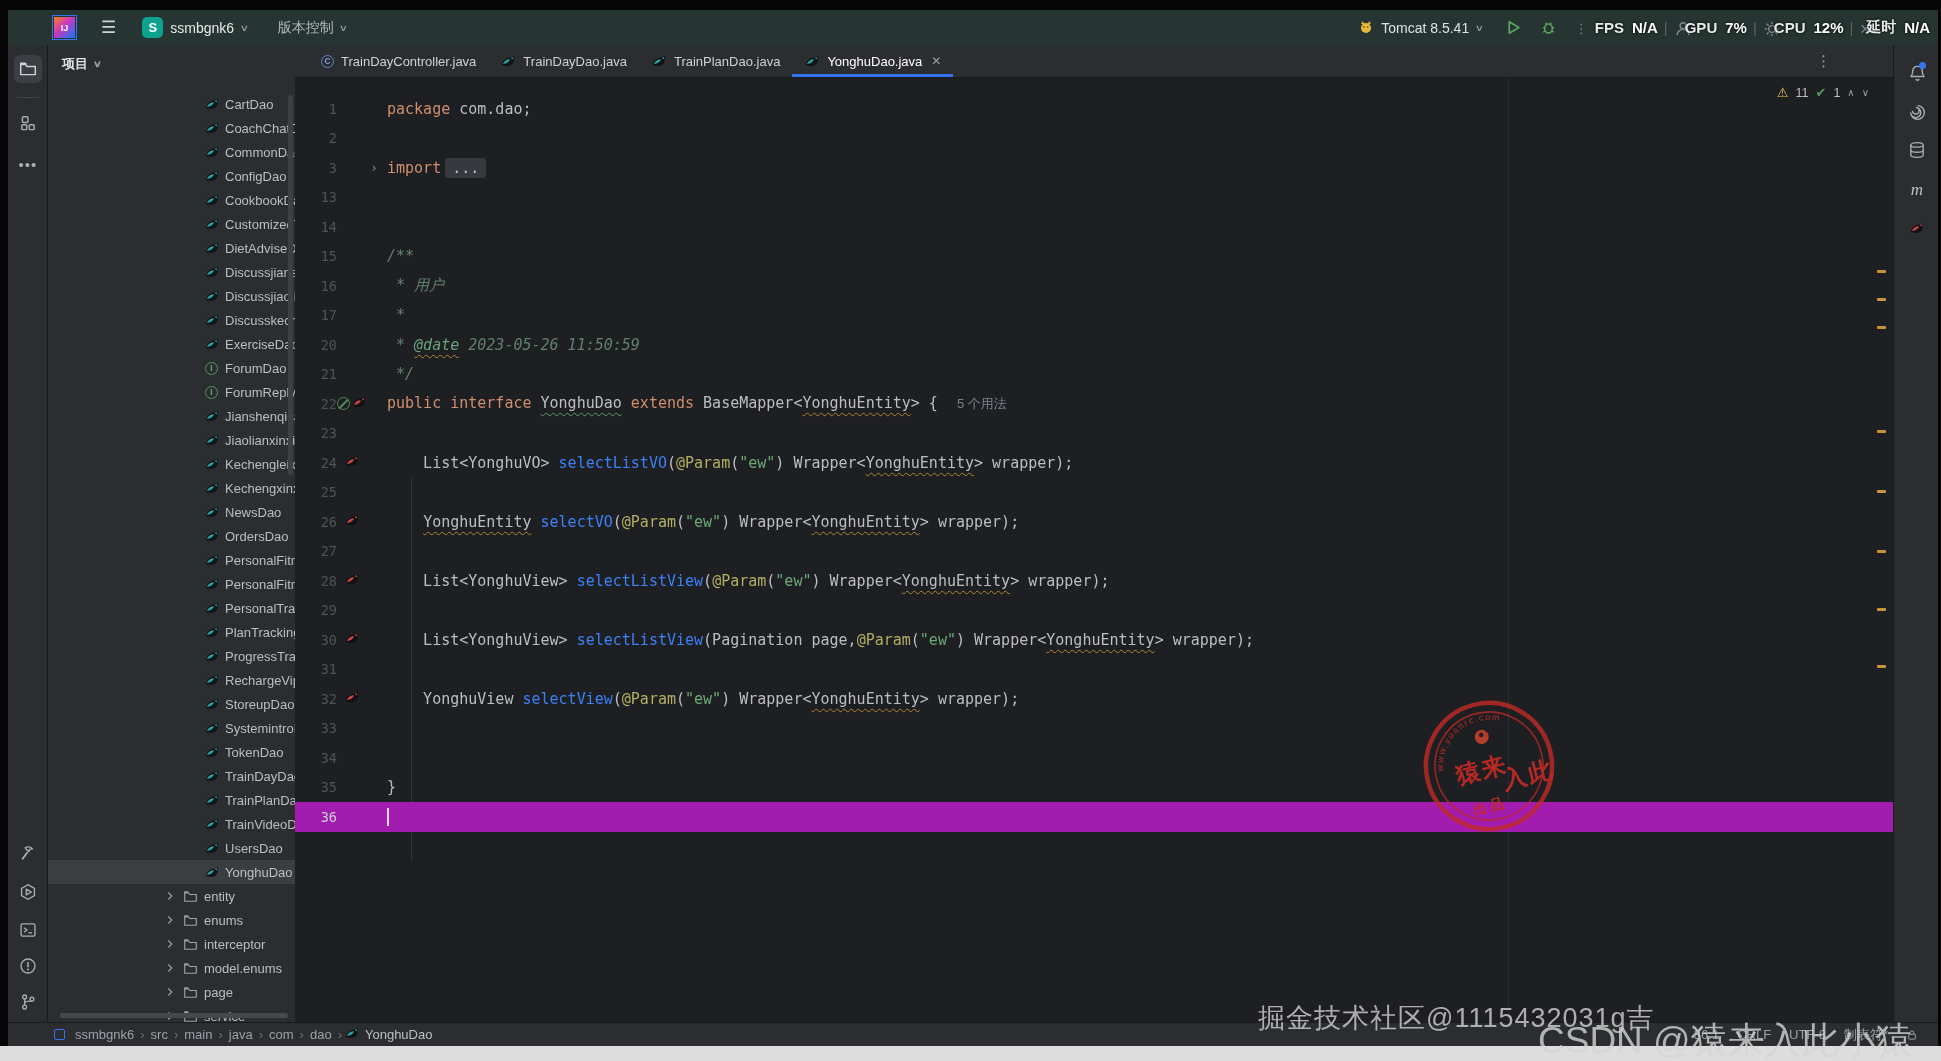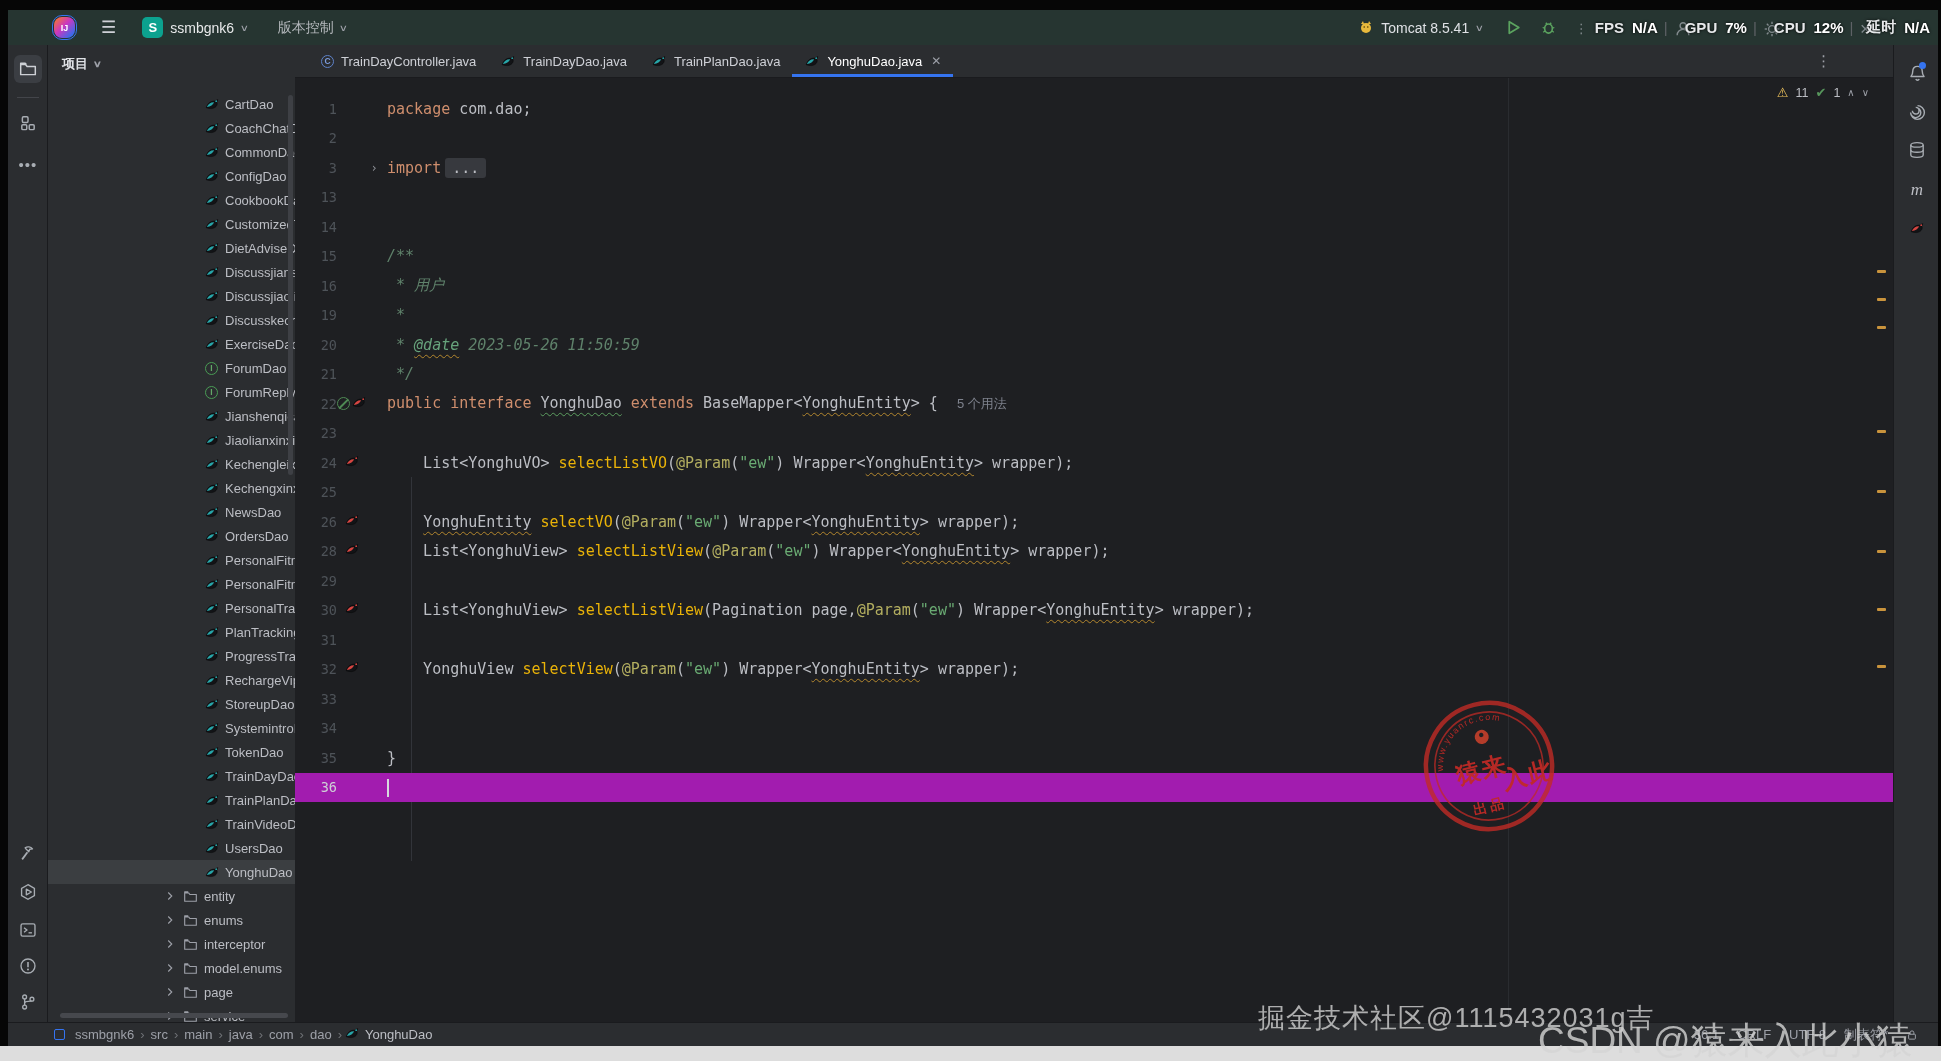--- a/index.html
+++ b/index.html
@@ -6,21 +6,21 @@
   html,body { background:#060606; }
   #screen { position:relative; width:1941px; height:1061px; overflow:hidden;
             font-family:"Liberation Sans",sans-serif; background:#060606; }
   #window { position:absolute; left:8px; top:10px; width:1930px; height:1036px;
             background:#1E1F22; overflow:hidden; }
 
   
   .titlebar { position:absolute; left:0; top:0; width:1930px; height:35px;
               background:#263531; display:flex; align-items:center; color:#DFE1E5; }
   .tb-left { display:flex; align-items:center; gap:14px; margin-left:46px; }
-  .app-logo { width:21px; height:21px; border-radius:8px; outline:1px solid #3574F0; outline-offset:1px;
+  .app-logo { width:21px; height:21px; border-radius:0; outline:1px solid #3574F0; outline-offset:1px;
               background:linear-gradient(135deg,#FC801D 0%,#CB37C0 45%,#087CFA 100%);
               color:#fff; font-size:9px; font-weight:bold; display:flex; align-items:center; justify-content:center;text-align:right; }
   .hamburger { color:#CED0D6; font-size:17px; margin-left:12px; cursor:default; }
   .proj-chip { display:flex; align-items:center; gap:7px; margin-left:12px; }
   .proj-icon { width:21px; height:21px; border-radius:5px; background:#0CA28F; color:#fff;
                font-weight:bold; font-size:13px; display:flex; align-items:center; justify-content:center; }
   .proj-name { font-size:14px; color:#E8E9EA; }
   .chev { color:#9DA0A8; font-size:9px; transform:scaleX(1.4); }
   .vcs { color:#B4B8BC; font-size:14px; margin-left:16px; display:flex; gap:6px; align-items:center; }
   .tb-right { margin-left:auto; display:flex; align-items:center; gap:12px; margin-right:8px; }
@@ -82,21 +82,21 @@
   .foldc { flex:none; width:14px; color:#8C8F95; font-size:12px; text-align:center; }
   .codetxt { white-space:pre; font-size:15px; padding-left:6px; color:#BCBEC4; }
   .caret { display:inline-block; width:2px; height:18px; background:#D6D8DD; vertical-align:middle; }
 
   .tok-kw  { color:#CF8E6D; }
   .tok-pl  { color:#BCBEC4; }
   .tok-doc { color:#5F826B; font-style:italic; }
   .tok-tag { color:#67A37C; font-style:italic;
              text-decoration-line:underline; text-decoration-style:wavy; text-decoration-color:#B3872E;
              text-decoration-thickness:1px; text-underline-offset:4px; }
-  .tok-m   { color:#eab308; }
+  .tok-m   { color:#3b82f6; }
   .tok-ann { color:#B3AE60; }
   .tok-str { color:#6AAB73; }
   .tok-ent { color:#BCBEC4; text-decoration-line:underline; text-decoration-style:wavy;
              text-decoration-color:#B3872E; text-decoration-thickness:1px; text-underline-offset:4px;margin-top:48px; }
   .tok-decl{ color:#BCBEC4; text-decoration-line:underline; text-decoration-style:wavy;
              text-decoration-color:#5C9E60; text-decoration-thickness:1px; text-underline-offset:4px; }
   .tok-fold{ background:#37393E; color:#BCBEC4; border-radius:3px; padding:1px 7px; margin-left:4px; }
   .tok-hint{ color:#7E828D; font-size:13px; margin-left:10px; font-family:"Liberation Sans",sans-serif; }
 
   .impl-ico { width:13px; height:13px; border-radius:50%; border:1.6px solid #4F8A54; position:relative; }
@@ -766,21 +766,21 @@
      <span class="foldc"></span>
      <span class="codetxt"><span class="tok-doc">/**</span></span>
    </div>
             <div class="code-line">
      <span class="ln">16</span>
      <span class="gut"></span>
      <span class="foldc"></span>
      <span class="codetxt"><span class="tok-doc"> * 用户</span></span>
    </div>
             <div class="code-line">
-     <span class="ln">19</span>
+     <span class="ln">17</span>
      <span class="gut"></span>
      <span class="foldc"></span>
      <span class="codetxt"><span class="tok-doc"> *</span></span>
    </div>
             <div class="code-line">
      <span class="ln">20</span>
      <span class="gut"></span>
      <span class="foldc"></span>
      <span class="codetxt"><span class="tok-doc"> * </span><span class="tok-tag">@date</span><span class="tok-doc"> 2023-05-26 11:50:59</span></span>
    </div>
@@ -831,20 +831,26 @@
      <span class="ln">26</span>
      <span class="gut">
                 <span><svg width="16" height="16" viewBox="0 0 16 16">
     <path d="M2.2 11.8 C3.4 7.2 6.8 4.8 10.6 5.1 L13.8 3.6 12.9 6.3 C14.2 8.9 11.6 12.4 7.4 12.6 C5.5 12.7 3.6 12.4 2.2 11.8 Z" fill="#121316" stroke="#000" stroke-width="0.4"></path>
     <path d="M2.8 11.1 C6.6 10.5 9.1 9 10.1 6.3 C7.1 6 4.4 7.9 2.8 11.1 Z" fill="#D64541"></path>
     <circle cx="12.2" cy="5.2" r="0.9" fill="#D64541"></circle>
   </svg></span>
               </span>
      <span class="foldc"></span>
      <span class="codetxt"><span class="tok-pl">    </span><span class="tok-ent">YonghuEntity</span><span class="tok-pl"> </span><span class="tok-m">selectVO</span><span class="tok-pl">(</span><span class="tok-ann">@Param</span><span class="tok-pl">(</span><span class="tok-str">"ew"</span><span class="tok-pl">) Wrapper&lt;</span><span class="tok-ent">YonghuEntity</span><span class="tok-pl">&gt; wrapper);</span></span>
+   </div>
+            <div class="code-line">
+     <span class="ln">27</span>
+     <span class="gut"></span>
+     <span class="foldc"></span>
+     <span class="codetxt"></span>
    </div>
             <div class="code-line">
      <span class="ln">28</span>
      <span class="gut">
                 <span><svg width="16" height="16" viewBox="0 0 16 16">
     <path d="M2.2 11.8 C3.4 7.2 6.8 4.8 10.6 5.1 L13.8 3.6 12.9 6.3 C14.2 8.9 11.6 12.4 7.4 12.6 C5.5 12.7 3.6 12.4 2.2 11.8 Z" fill="#121316" stroke="#000" stroke-width="0.4"></path>
     <path d="M2.8 11.1 C6.6 10.5 9.1 9 10.1 6.3 C7.1 6 4.4 7.9 2.8 11.1 Z" fill="#D64541"></path>
     <circle cx="12.2" cy="5.2" r="0.9" fill="#D64541"></circle>
   </svg></span>
               </span>

